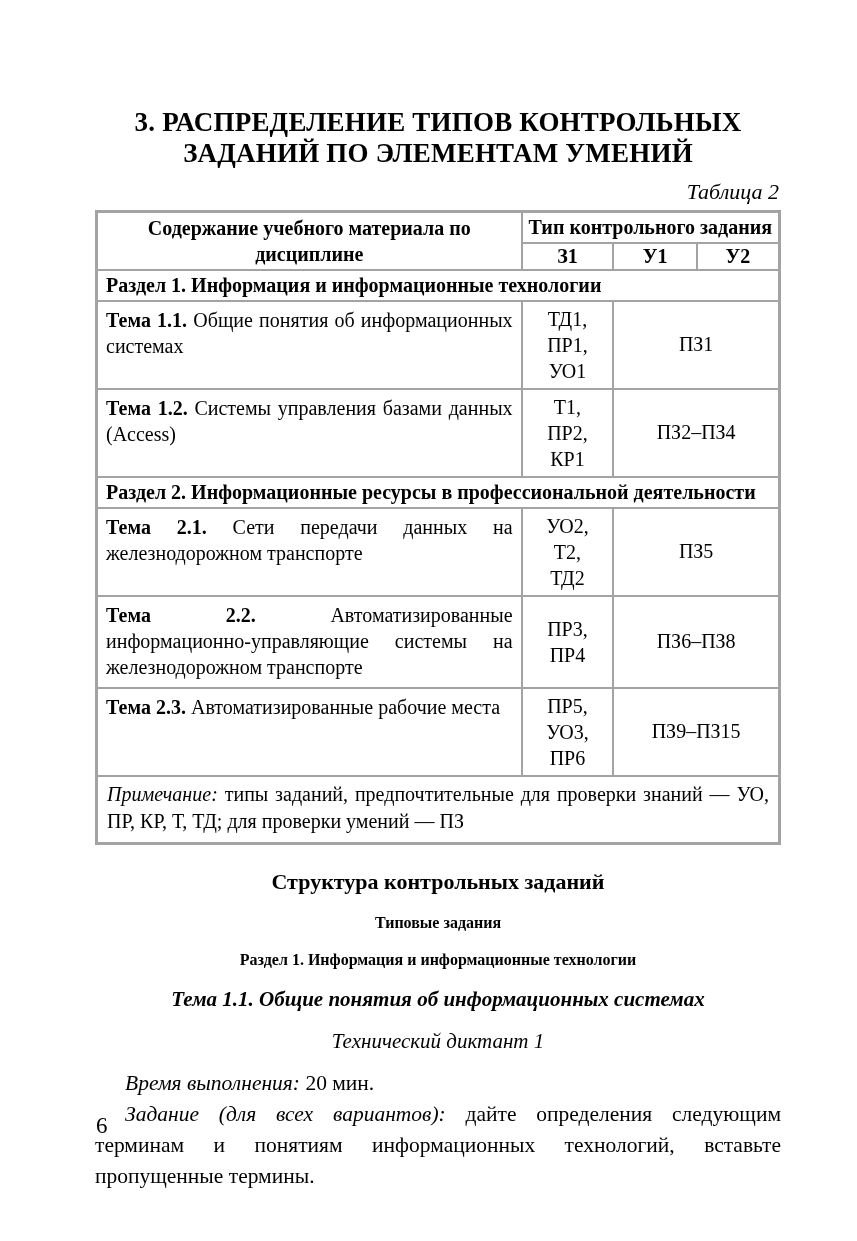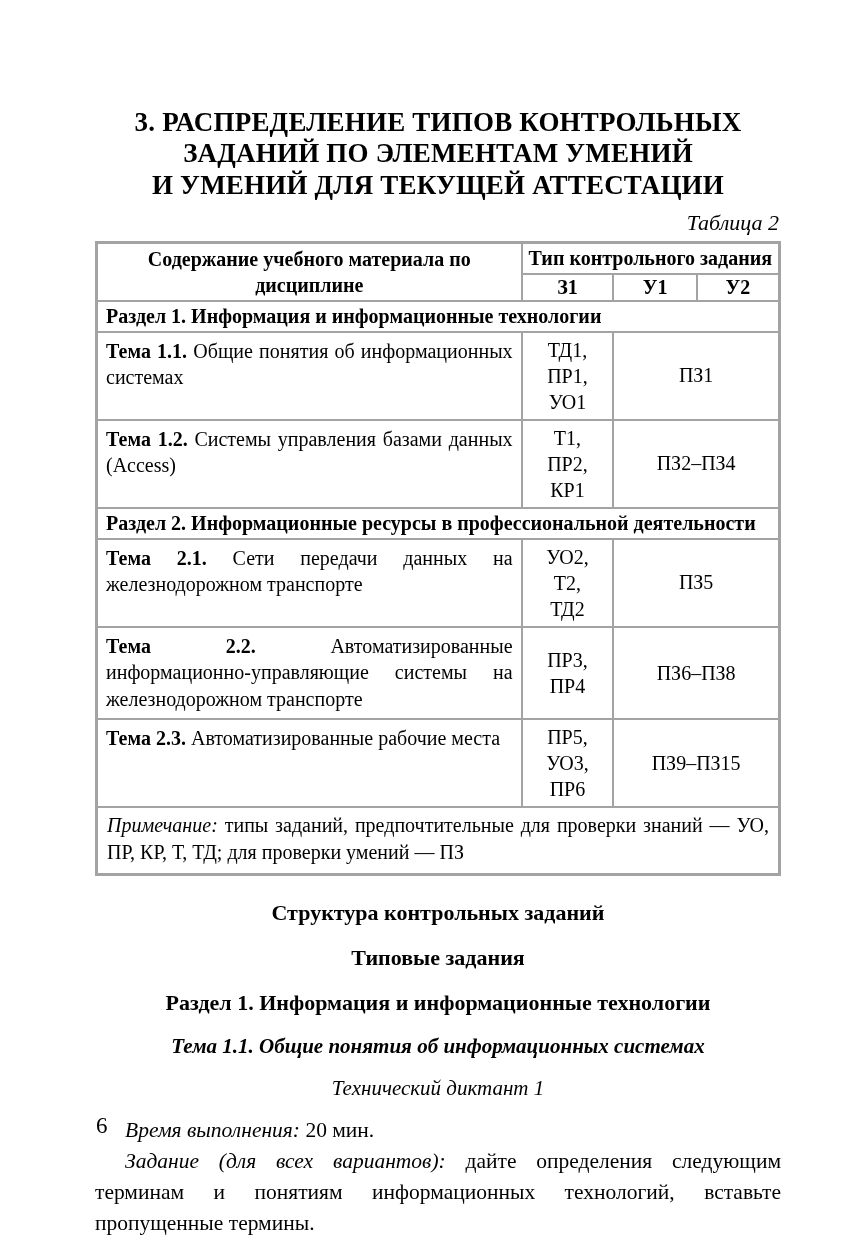--- a/index.html
+++ b/index.html
@@ -70,21 +70,21 @@
   td.note-row {
     padding: 4px 9px 7px 9px;
     text-align: justify;
     line-height: 1.35;
     font-weight: normal;
   }
   td.note-row .lead { font-style: italic; }
 
   .sub-headings { text-align: center; }
   .h-bold   { font-weight: bold; font-size: 22px; margin-top: 24px; }
-  .h-bold-2 { font-weight: bold; font-size: 22px; margin-top: 19px; }
+  .h-bold-2 { font-weight: bold; font-size: 16px; margin-top: 19px; }
   .h-bolditalic { font-weight: bold; font-style: italic; font-size: 21px; margin-top: 18px; }
   .h-italic { font-style: italic; font-size: 21px; margin-top: 17px; }
 
   .body-text { margin-top: 14px; font-size: 21.5px; line-height: 1.44; }
   .body-text p { text-align: justify; text-indent: 30px; }
   .body-text .ital { font-style: italic; }
 
   .page-number {
     position: absolute;
     left: 96px; top: 1113px;
@@ -93,21 +93,20 @@
 </style>
 </head>
 <body>
 
 <div class="page">
   <div class="content">
 
     <div class="doc-title">
       <div>3. РАСПРЕДЕЛЕНИЕ ТИПОВ КОНТРОЛЬНЫХ</div>
       <div>ЗАДАНИЙ ПО ЭЛЕМЕНТАМ УМЕНИЙ</div>
-      <div>И УМЕНИЙ ДЛЯ ТЕКУЩЕЙ АТТЕСТАЦИИ</div>
     </div>
 
     <div class="table-caption">Таблица 2</div>
 
     <table class="main-table">
       <colgroup>
         <col style="width:427px">
         <col style="width:92px">
         <col style="width:84px">
         <col style="width:83px">

